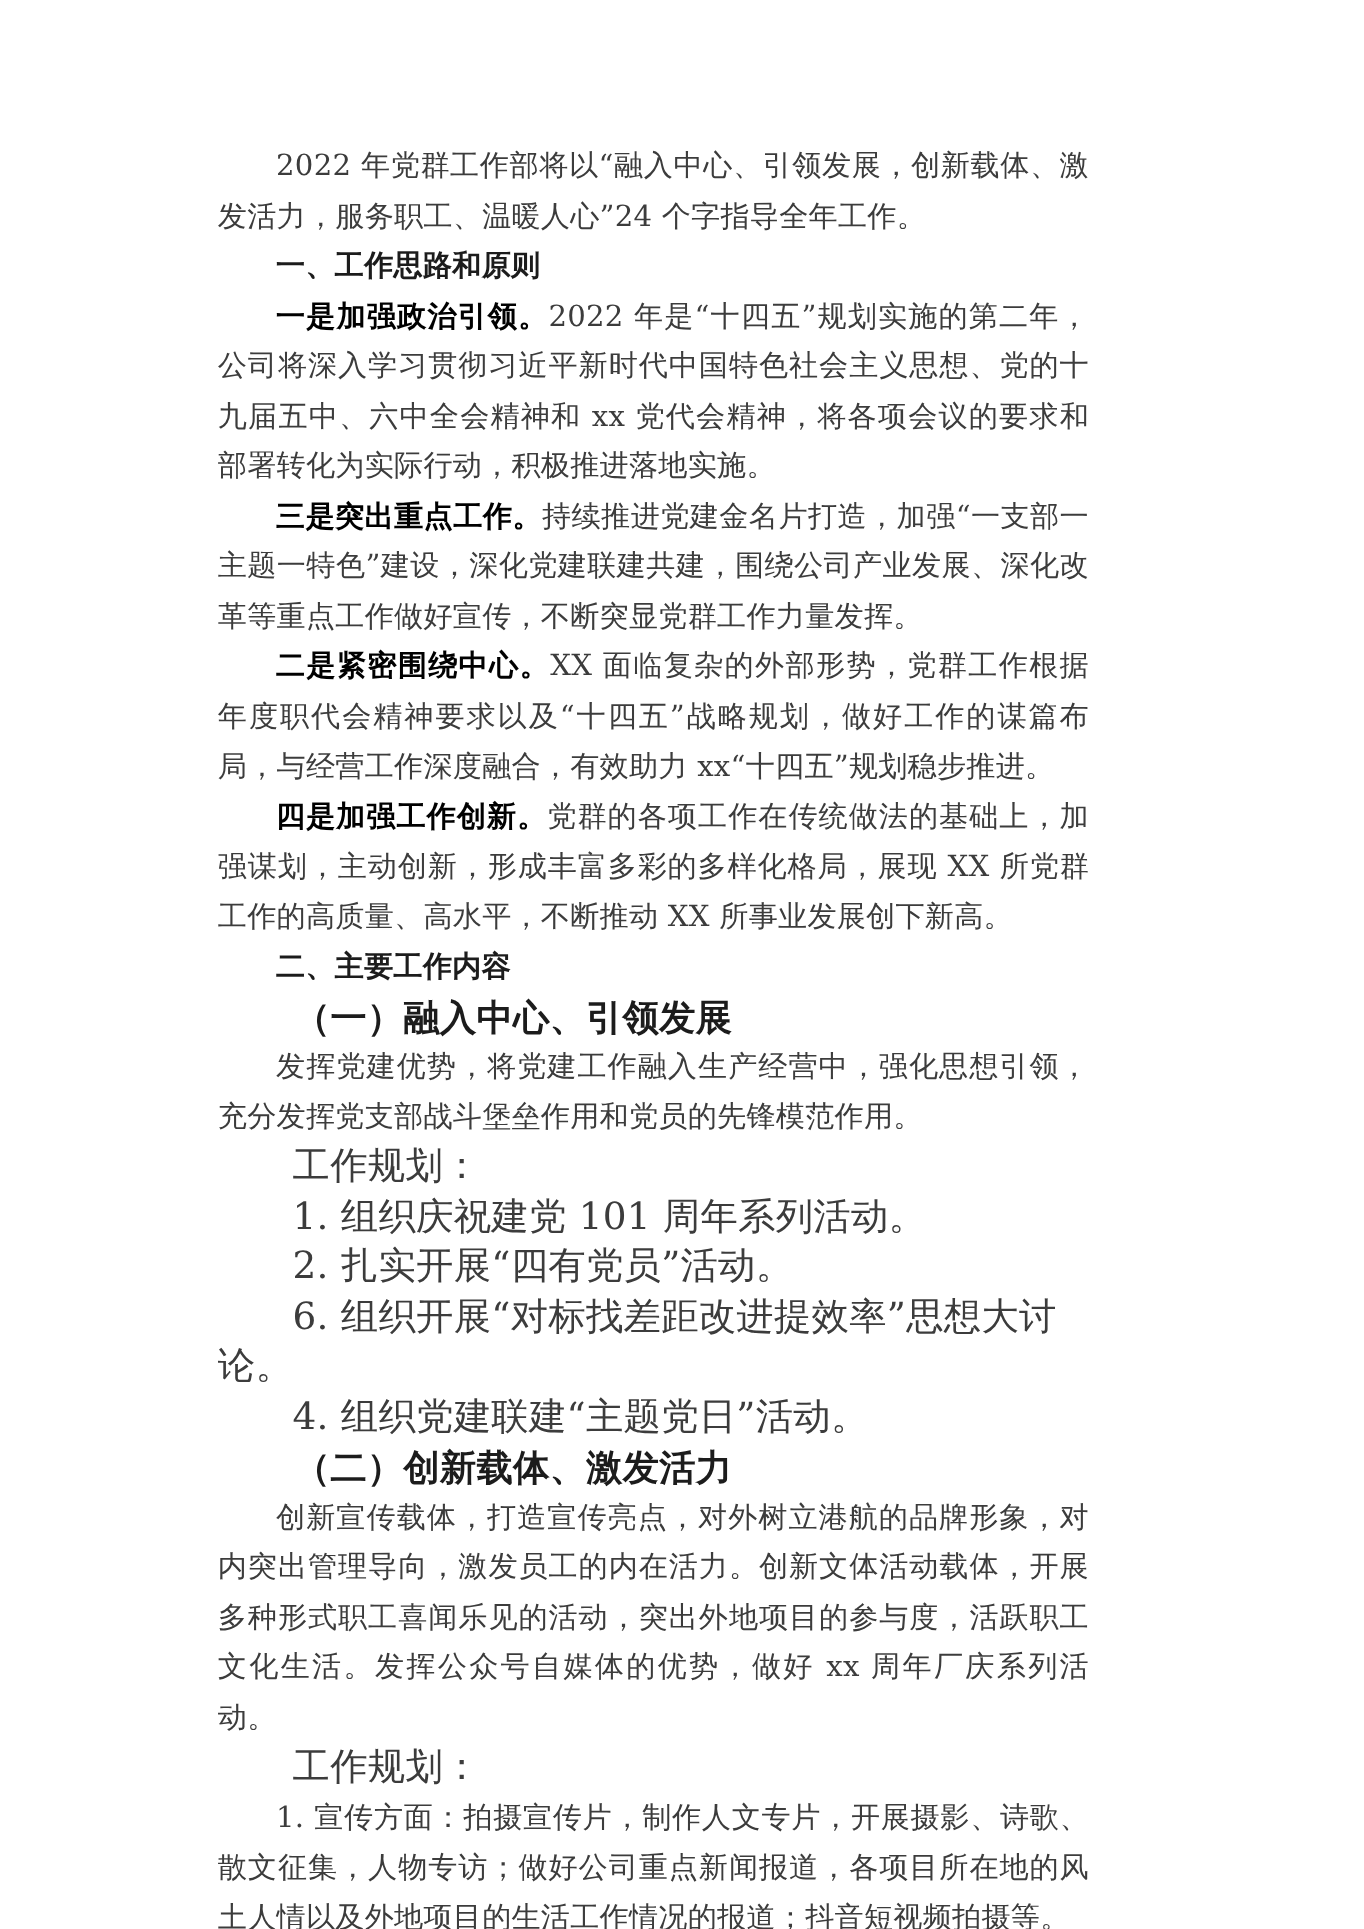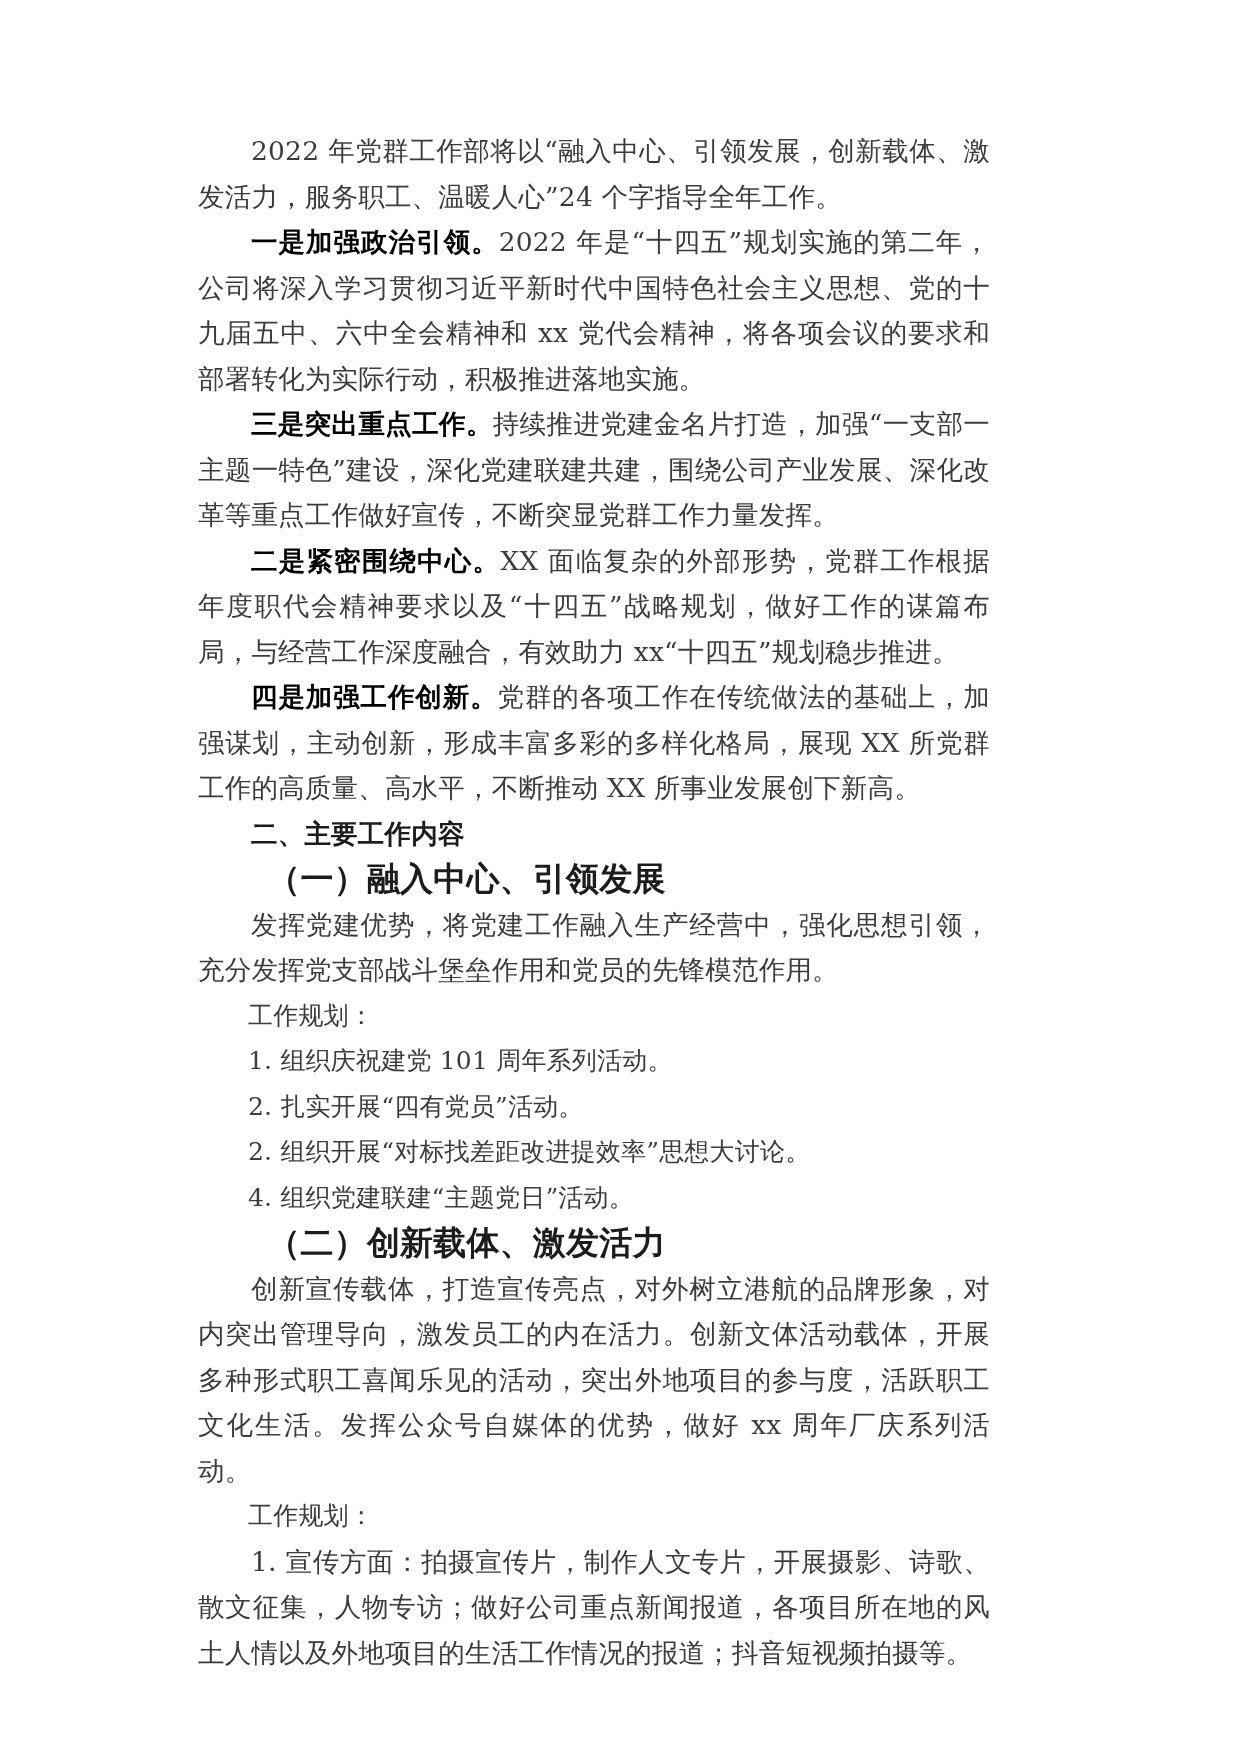--- a/index.html
+++ b/index.html
@@ -68,54 +68,55 @@
     font-size: 26.5px;
     line-height: 45.5px;
     color: #3c3c3c;
     text-indent: 2em;
     margin: 0;
     letter-spacing: 0.2px;
     text-align: justify;
     text-justify: inter-character;
   }
   .plain-line {
-    font-size: 25px;
+    font-size: 34px;
     line-height: 45.5px;
     color: #3c3c3c;
     text-indent: 2em;
     margin: 0;
     letter-spacing: 0.2px;
     text-align: left;
   }
 </style>
 </head>
 <body>
 
 <div class="page">
   <div class="content">
 
     <p class="para">2022 年党群工作部将以“融入中心、引领发展，创新载体、激发活力，服务职工、温暖人心”24 个字指导全年工作。</p>
 
+    <p class="heading">一、工作思路和原则</p>
 
     <p class="para"><span class="lead">一是加强政治引领。</span><span>2022 年是“十四五”规划实施的第二年，公司将深入学习贯彻习近平新时代中国特色社会主义思想、党的十九届五中、六中全会精神和 xx 党代会精神，将各项会议的要求和部署转化为实际行动，积极推进落地实施。</span></p>
 
     <p class="para"><span class="lead">三是突出重点工作。</span><span>持续推进党建金名片打造，加强“一支部一主题一特色”建设，深化党建联建共建，围绕公司产业发展、深化改革等重点工作做好宣传，不断突显党群工作力量发挥。</span></p>
 
     <p class="para"><span class="lead">二是紧密围绕中心。</span><span>XX 面临复杂的外部形势，党群工作根据年度职代会精神要求以及“十四五”战略规划，做好工作的谋篇布局，与经营工作深度融合，有效助力 xx“十四五”规划稳步推进。</span></p>
 
     <p class="para"><span class="lead">四是加强工作创新。</span><span>党群的各项工作在传统做法的基础上，加强谋划，主动创新，形成丰富多彩的多样化格局，展现 XX 所党群工作的高质量、高水平，不断推动 XX 所事业发展创下新高。</span></p>
 
     <p class="heading">二、主要工作内容</p>
 
     <p class="heading-sub">（一）融入中心、引领发展</p>
     <p class="para">发挥党建优势，将党建工作融入生产经营中，强化思想引领，充分发挥党支部战斗堡垒作用和党员的先锋模范作用。</p>
     <p class="plain-line">工作规划：</p>
     <p class="plain-line">1. 组织庆祝建党 101 周年系列活动。</p>
     <p class="plain-line">2. 扎实开展“四有党员”活动。</p>
-    <p class="plain-line">2. 组织开展“对标找差距改进提效率”思想大讨论。</p>
+    <p class="plain-line">6. 组织开展“对标找差距改进提效率”思想大讨论。</p>
     <p class="plain-line">4. 组织党建联建“主题党日”活动。</p>
 
     <p class="heading-sub">（二）创新载体、激发活力</p>
     <p class="para">创新宣传载体，打造宣传亮点，对外树立港航的品牌形象，对内突出管理导向，激发员工的内在活力。创新文体活动载体，开展多种形式职工喜闻乐见的活动，突出外地项目的参与度，活跃职工文化生活。发挥公众号自媒体的优势，做好 xx 周年厂庆系列活动。</p>
     <p class="plain-line">工作规划：</p>
     <p class="list-line">1. 宣传方面：拍摄宣传片，制作人文专片，开展摄影、诗歌、散文征集，人物专访；做好公司重点新闻报道，各项目所在地的风土人情以及外地项目的生活工作情况的报道；抖音短视频拍摄等。</p>
 
   </div>
 </div>
 

